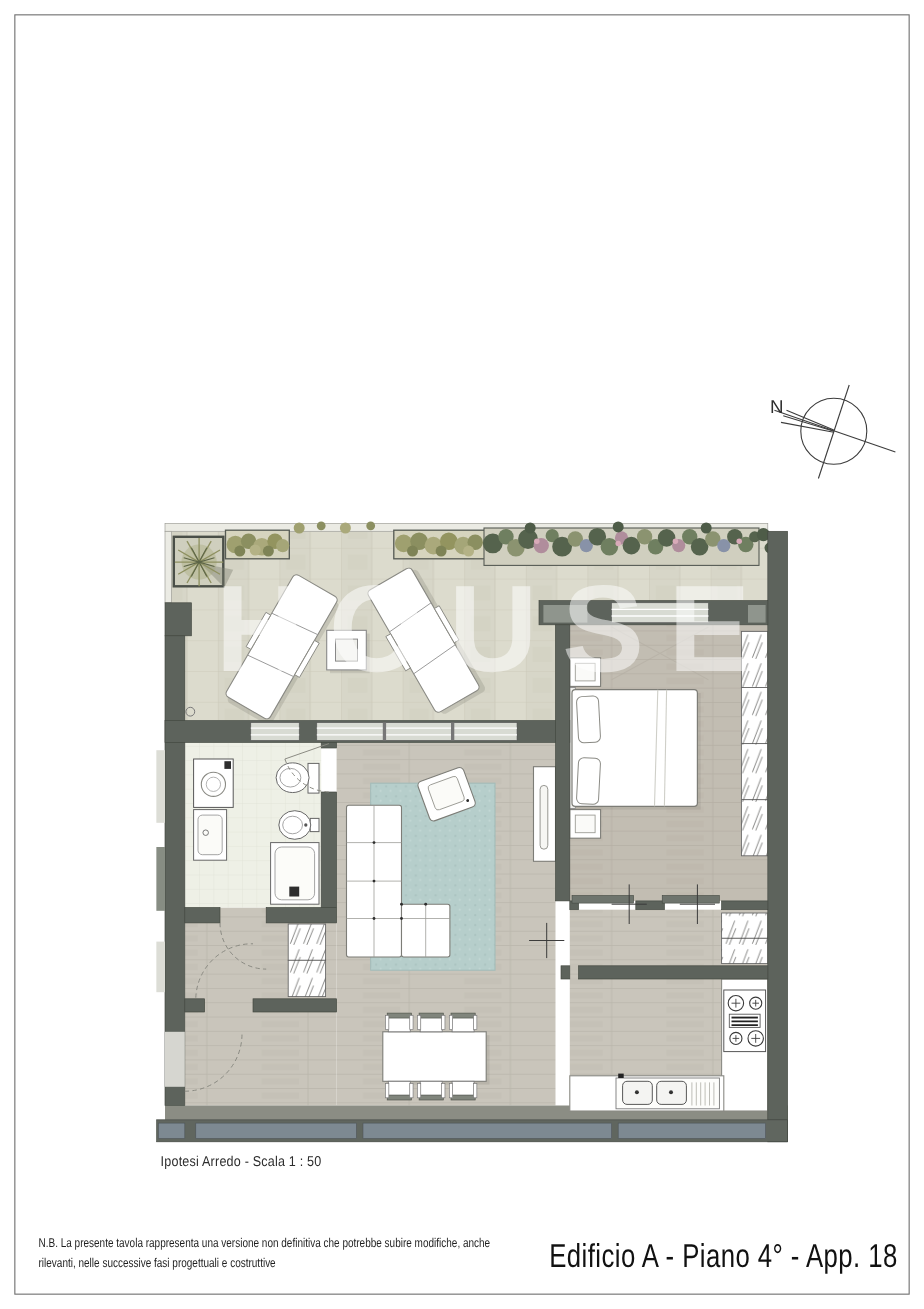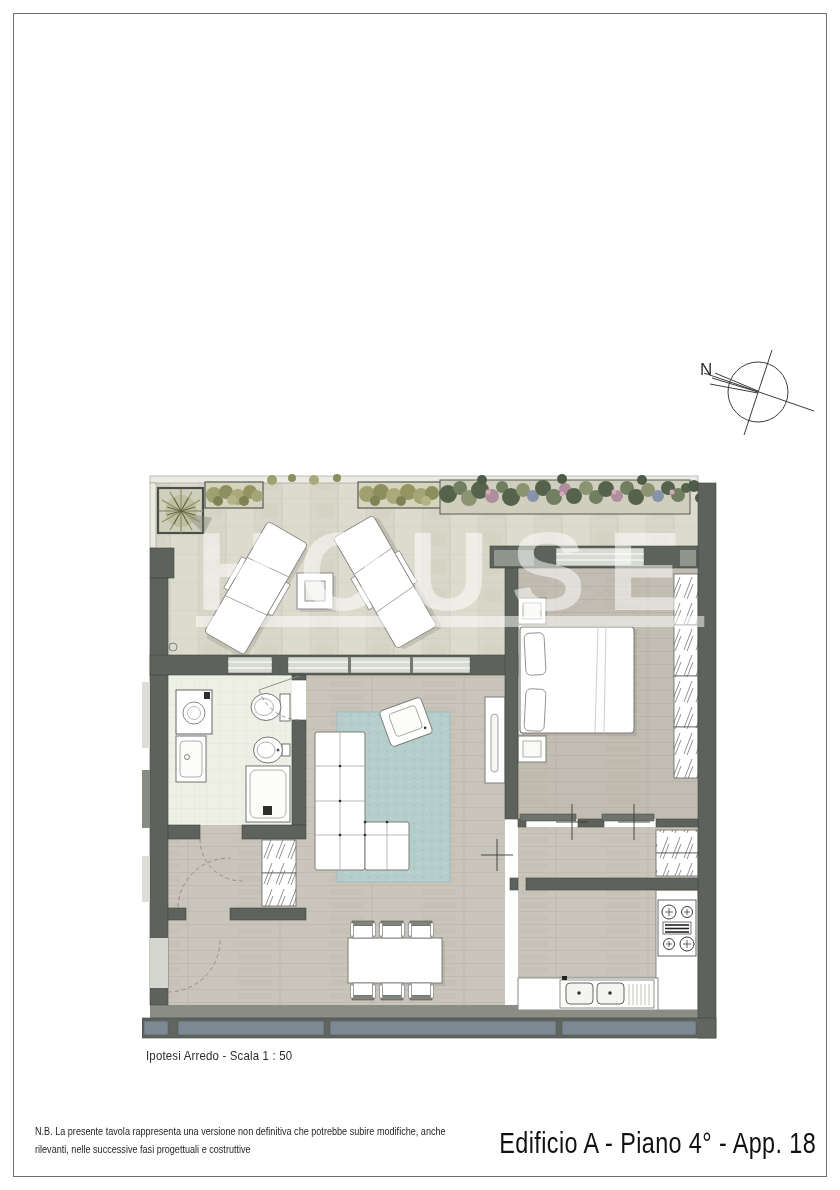--- a/index.html
+++ b/index.html
@@ -4,21 +4,21 @@
 <style>
   html,body{margin:0;padding:0;background:#fff;}
   .sheet{position:relative;width:840px;height:1190px;background:#ffffff;overflow:hidden;
          font-family:"Liberation Sans", sans-serif;}
   .border-frame{position:absolute;left:13px;top:13px;width:812px;height:1162px;
                 border:1.5px solid #6e6e6e;}
   .plan-svg{position:absolute;left:142px;top:470px;width:590px;height:575px;}
   .compass-svg{position:absolute;left:688px;top:342px;width:140px;height:100px;}
   .watermark{position:absolute;color:rgba(255,255,255,0.52);font-weight:bold;
              white-space:nowrap;pointer-events:none;z-index:5;line-height:1;}
-  .wm1{left:196px;top:516px;font-size:112px;letter-spacing:22px;text-decoration:underline;}
+  .wm1{left:196px;top:516px;font-size:112px;letter-spacing:22px;}
   .wm2{left:172px;top:612px;font-size:66px;letter-spacing:13px;color:rgba(255,255,255,0.48);}
   .caption{position:absolute;left:146px;top:1048px;font-size:13px;color:#2d2d2d;
            transform:scaleX(0.88);transform-origin:left center;letter-spacing:0.2px;}
   .note{position:absolute;left:35px;top:1122px;width:540px;font-size:11.5px;line-height:1.6;
         color:#1f1f1f;transform:scaleX(0.79);transform-origin:left top;}
   .title{position:absolute;right:24px;top:1126px;font-size:30px;color:#111;
          transform:scaleX(0.78);transform-origin:right center;white-space:nowrap;
          letter-spacing:0.5px;}
 </style>
 </head>

